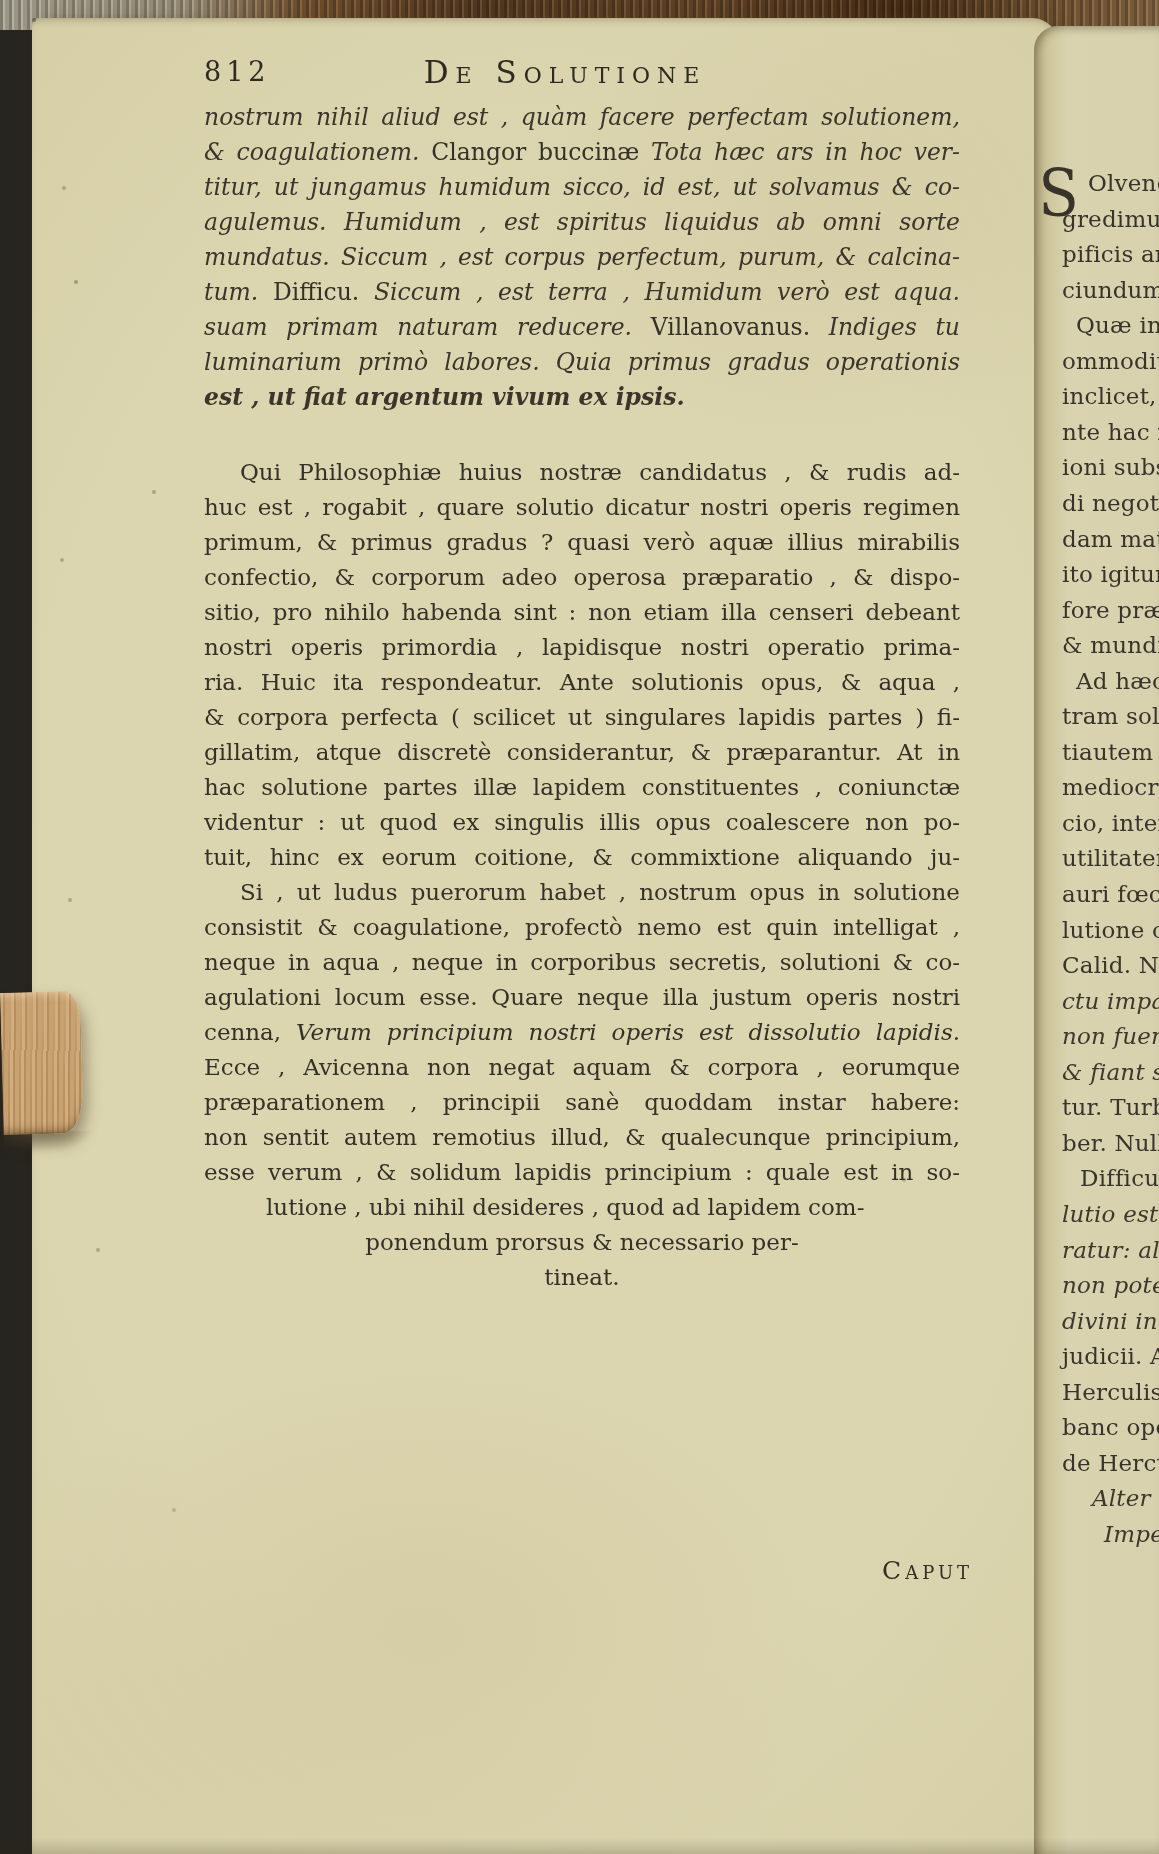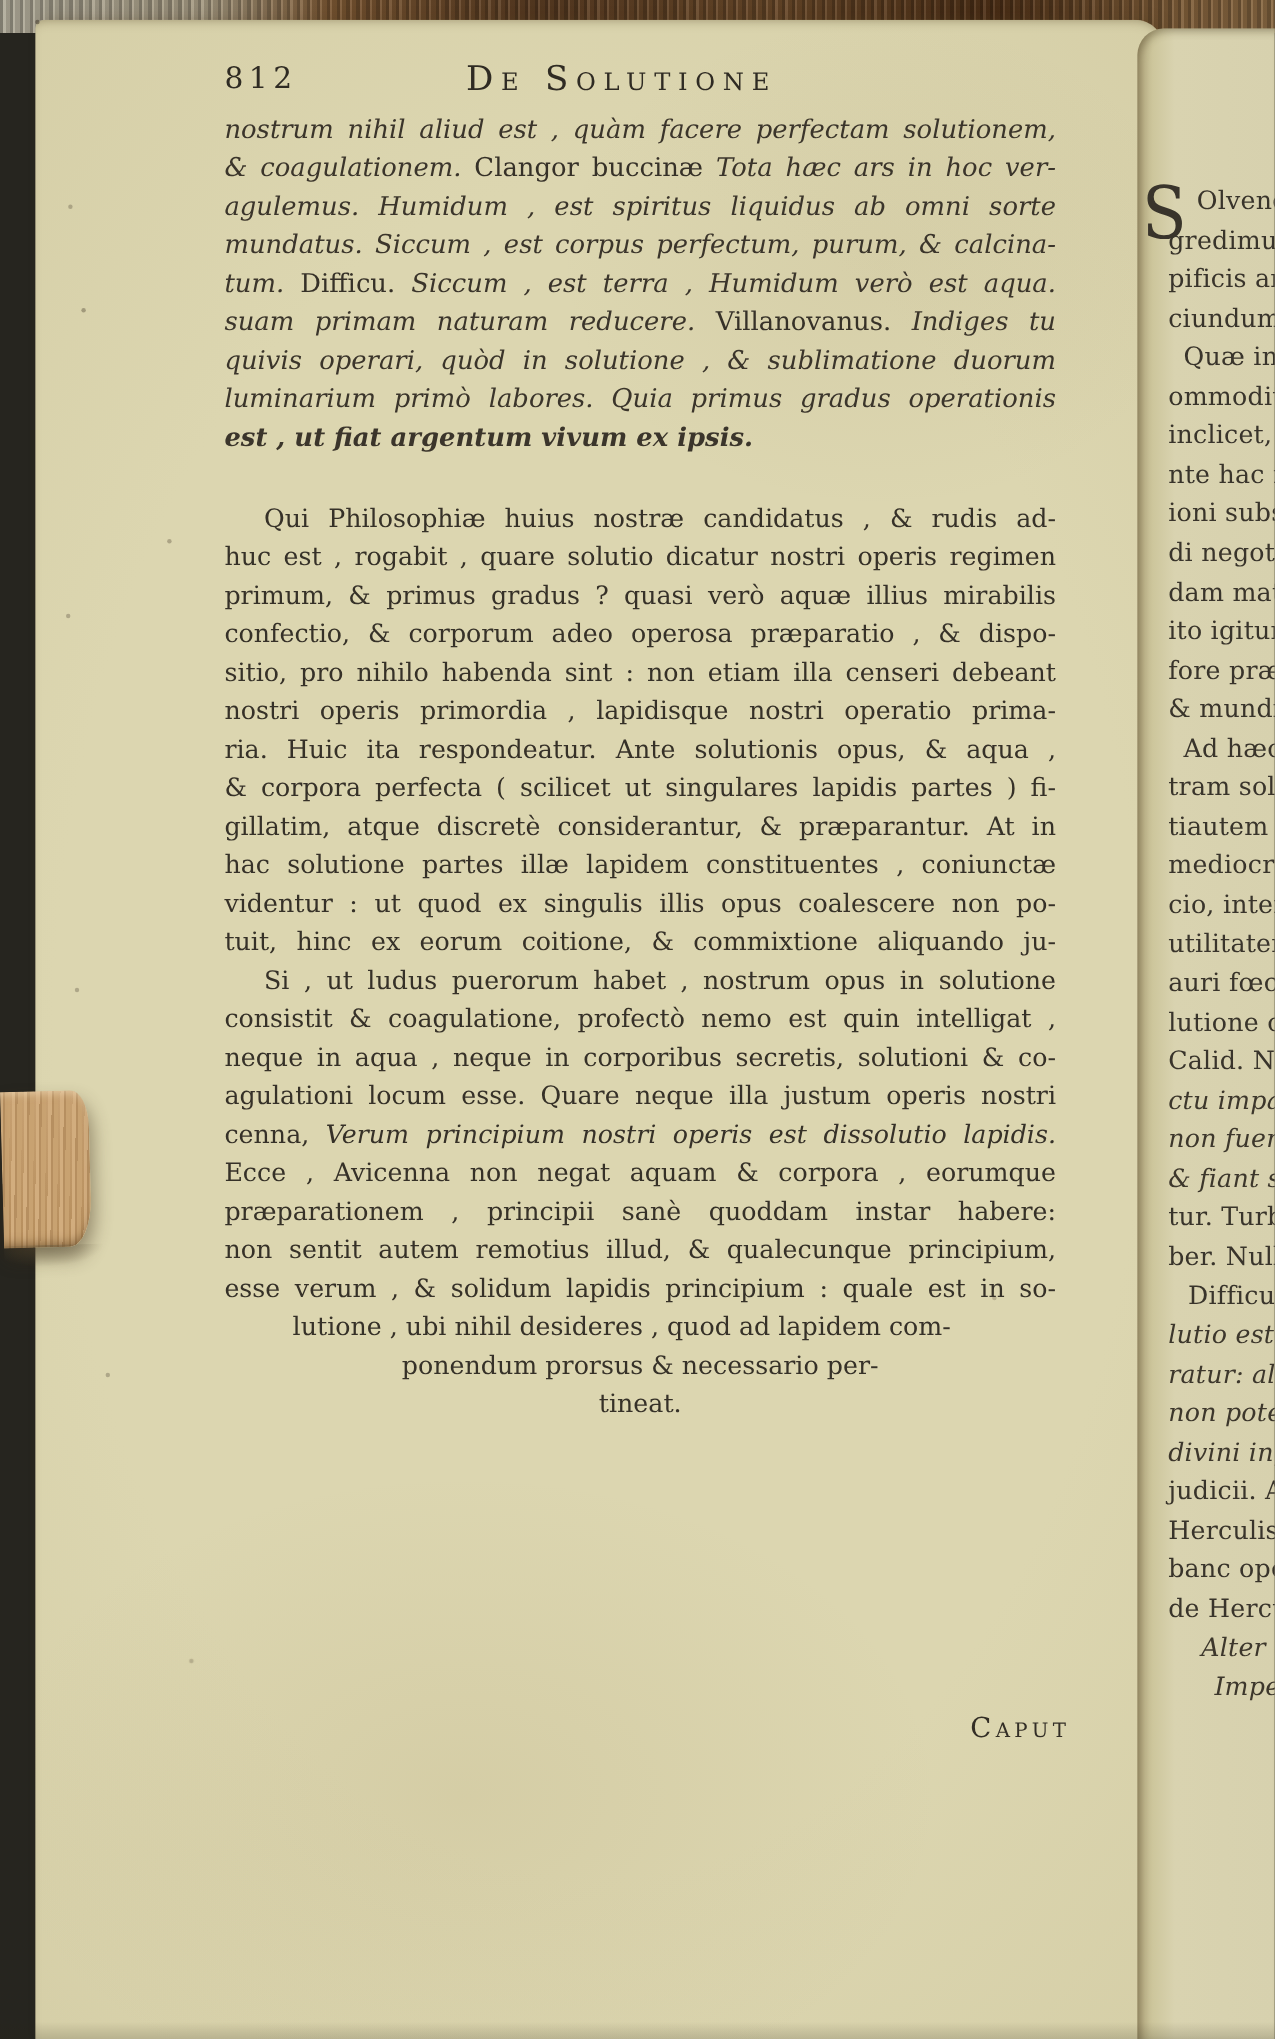--- a/index.html
+++ b/index.html
@@ -73,25 +73,25 @@
     <div id="specks"></div>
     <div id="text-body">
       <div id="header-row">
         <span id="page-number">812</span>
         <span id="header-title">De Solutione</span>
       </div>
 
     <div class="para ital">
           <div class="line "><span>nostrum nihil aliud est , quàm facere perfectam solutionem,</span></div>
           <div class="line "><span>&amp; coagulationem. </span><span class="rm">Clangor buccinæ </span><span>Tota hæc ars in hoc ver-</span></div>
+          <div class="line "><span>titur, ut jungamus humidum sicco, id est, ut solvamus &amp; co-</span></div>
           <div class="line "><span>agulemus.    Humidum , est spiritus liquidus ab omni sorte</span></div>
           <div class="line "><span>mundatus. Siccum , est corpus perfectum, purum, &amp; calcina-</span></div>
           <div class="line "><span>tum. </span><span class="rm">Difficu. </span><span>Siccum , est terra , Humidum verò est aqua.</span></div>
           <div class="line "><span>suam primam naturam reducere. </span><span class="rm">Villanovanus. </span><span>Indiges tu</span></div>
-          <div class="line "><span>quivis operari, quòd in solutione , &amp; sublimatione duorum</span></div>
           <div class="line "><span>luminarium primò labores. Quia primus gradus operationis</span></div>
           <div class="line noj"><span>est , ut fiat argentum vivum ex ipsis.</span></div>
         </div>
         <div class="para roman gap">
           <div class="line first"><span>Qui Philosophiæ huius nostræ candidatus , &amp; rudis ad-</span></div>
           <div class="line "><span>huc est , rogabit , quare solutio dicatur nostri operis regimen</span></div>
           <div class="line "><span>primum, &amp; primus gradus ? quasi verò aquæ illius mirabilis</span></div>
           <div class="line "><span>confectio, &amp; corporum adeo operosa præparatio , &amp; dispo-</span></div>
           <div class="line "><span>sitio, pro nihilo habenda sint : non etiam illa censeri debeant</span></div>
           <div class="line "><span>nostri operis primordia , lapidisque nostri operatio prima-</span></div>

